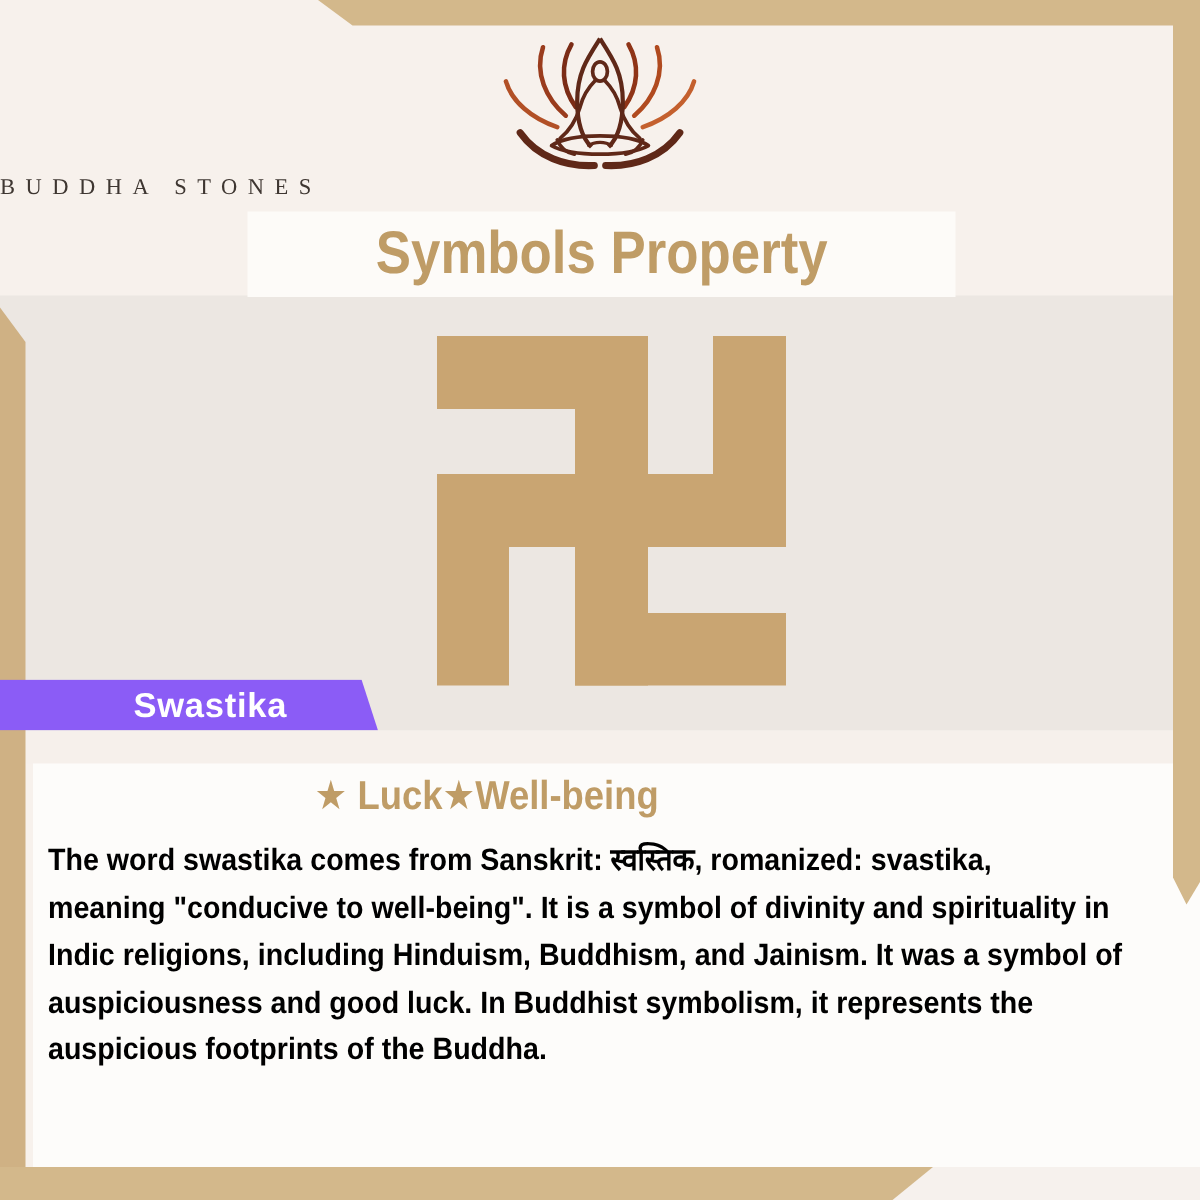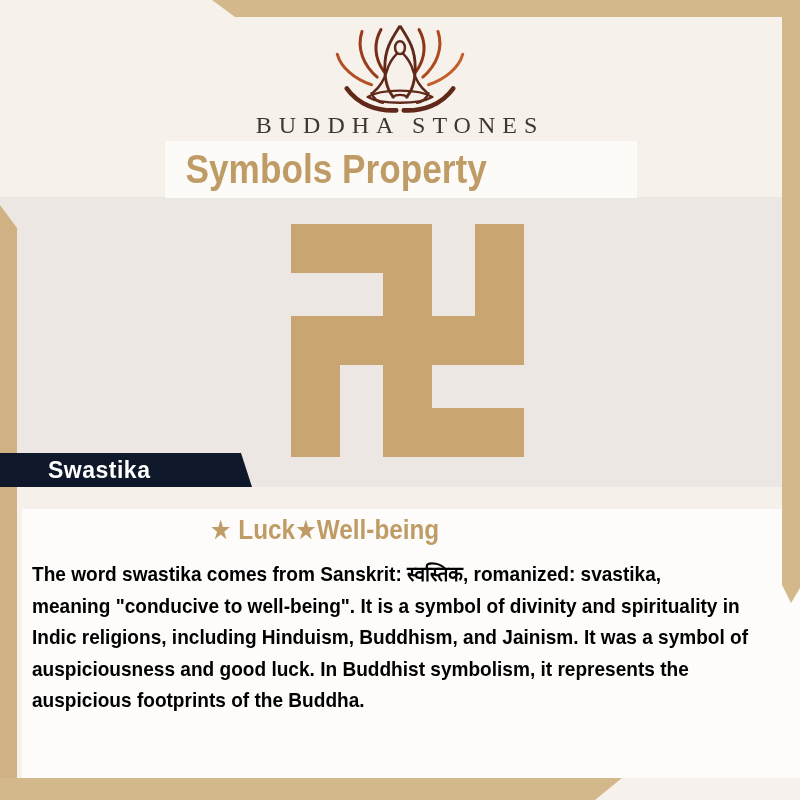--- a/index.html
+++ b/index.html
@@ -9,32 +9,32 @@
   
   .bg-top{left:0;top:0;width:800px;height:197px;background:#f7f1ec;}
   .bg-mid{left:0;top:197px;width:800px;height:290px;background:#ece7e2;}
   .bg-gap{left:0;top:487px;width:800px;height:22px;background:#f6f0eb;}
   .white-box{left:22px;top:509px;width:778px;height:269px;background:#fdfcfa;}
   .bottom-beige{left:560px;top:778px;width:240px;height:22px;background:#f6f1ed;}
   
   .frame{left:0;top:0;width:800px;height:800px;pointer-events:none;}
   
   .logo{left:324px;top:22px;width:152px;height:95px;}
-  .brand{left:0;top:113px;width:800px;height:24px;line-height:24px;text-align:center;
-         font-family:"Liberation Serif","DejaVu Serif",serif;font-size:24px;
+  .brand{left:0;top:113px;width:800px;height:24px;line-height:24px;
+         font-family:"Liberation Serif","DejaVu Serif",serif;font-size:15px;
          letter-spacing:7px;color:#3e3631;}
   .title-band{left:165px;top:141px;width:472px;height:57px;background:#fdfbf8;
-              }
+              text-align:center;}
   .title-band span{display:inline-block;line-height:57px;font-size:40px;font-weight:bold;
                    color:#bf9c66;transform:scaleX(0.88);transform-origin:50% 50%;white-space:nowrap;}
   
   .swastika{left:290px;top:224px;width:235px;height:233px;}
   
-  .banner{left:0;top:453px;width:260px;height:34px;background:#0f172a;
-          clip-path:polygon(0 0,241px 0,252px 100%,0 100%);display:flex;align-items:center;}
+  .banner{left:0;top:453px;width:260px;height:34px;background:#8b5cf6;
+          clip-path:polygon(0 0,241px 0,252px 100%,0 100%);display:flex;align-items:center;padding-left:41px;}
   .banner span{margin-left:48px;font-size:23px;font-weight:bold;color:#ffffff;
                letter-spacing:0.5px;white-space:nowrap;}
   
   .props{left:0;top:512px;width:649px;height:36px;line-height:36px;text-align:center;}
   .props span{display:inline-block;font-size:27px;font-weight:bold;color:#bf9c66;
               transform:scaleX(0.9);transform-origin:50% 50%;white-space:nowrap;}
   
   .desc{left:32px;top:558px;width:760px;color:#000000;}
   .desc .line{height:31.6px;line-height:31.6px;font-size:20.5px;font-weight:bold;
               white-space:nowrap;transform:scaleX(0.93);transform-origin:0 50%;}

